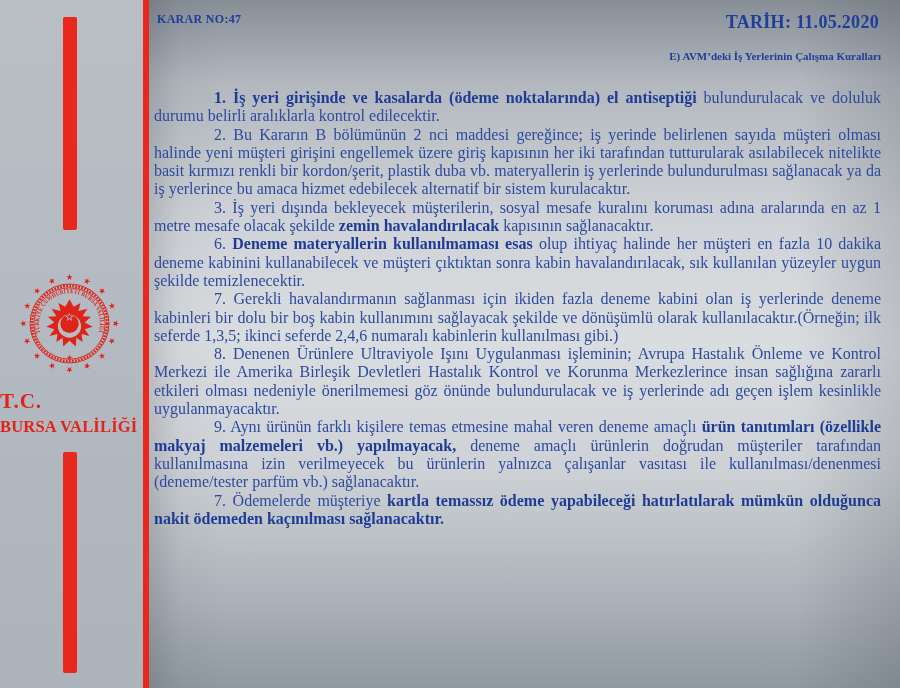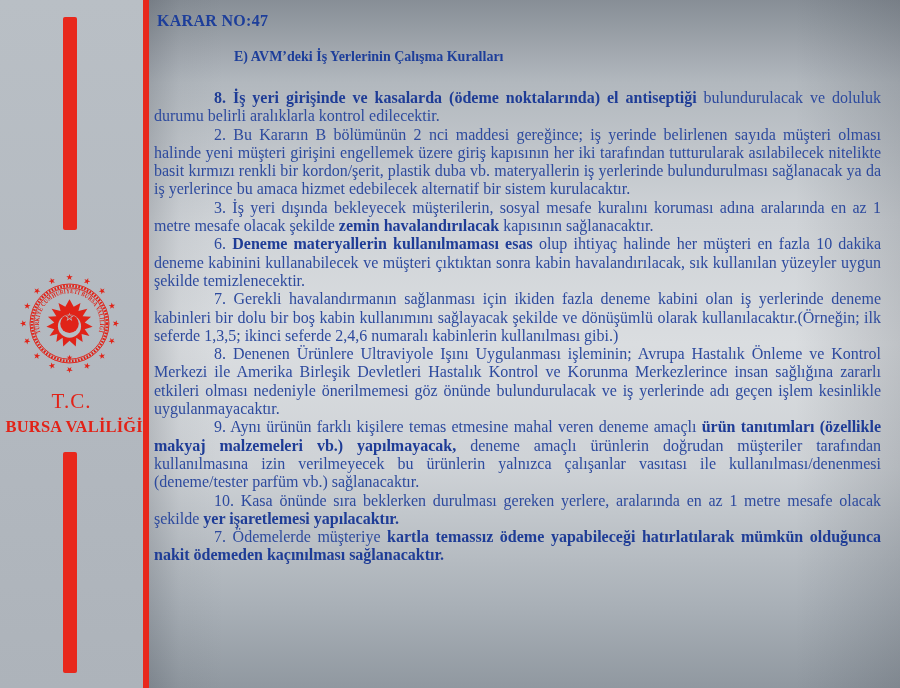--- a/index.html
+++ b/index.html
@@ -17,53 +17,53 @@
     position:absolute;left:63px;width:14px;background:#e8281c;border-radius:2px;
   }
   .red-bar.top{top:17px;height:213px;}
   .red-bar.bottom{top:452px;height:221px;}
   .seal{position:absolute;left:17px;top:271px;width:105px;height:105px;}
   .seal-star{font-size:8px;fill:#e02318;text-anchor:middle;dominant-baseline:central;font-family:"DejaVu Sans",sans-serif;}
   .seal-ring{fill:none;stroke:#e02318;}
   .seal-ring-text{font-size:6.2px;font-weight:bold;fill:#e02318;letter-spacing:.2px;}
   .seal-bottom-star{font-size:7px;fill:#e02318;text-anchor:middle;dominant-baseline:central;font-family:"DejaVu Sans",sans-serif;}
   .org-tc{
-    position:absolute;top:389px;left:0;width:143px;text-align:center;
-    color:#e22318;font-weight:normal;font-size:21px;letter-spacing:1px;
+    position:absolute;top:389px;left:0;width:143px;
+    color:#e22318;font-weight:bold;font-size:21px;letter-spacing:1px;
   }
   .org-name{
-    position:absolute;top:417px;left:0;width:143px;text-align:right;
+    position:absolute;top:417px;left:0;width:132px;text-align:center;
     color:#e22318;font-weight:bold;font-size:16.5px;white-space:nowrap;letter-spacing:.2px;
   }
   
   .divider{
     position:absolute;left:143px;top:0;width:6px;height:688px;background:#e8281c;
     box-shadow:1px 0 1px rgba(90,40,35,.35);
   }
   
   .content{
     position:absolute;left:149px;top:0;width:751px;height:688px;
     background:
       linear-gradient(90deg, rgba(30,36,46,.16) 0%, rgba(30,36,46,.04) 4%, rgba(30,36,46,0) 10%, rgba(30,36,46,0) 86%, rgba(30,36,46,.15) 100%),
       linear-gradient(180deg,#878e96 0%,#b2b8be 12%,#cfd3d7 32%,#dadde0 50%,#ced2d6 68%,#a9b0b7 88%,#9098a0 100%);
   }
   .hdr-no{
     position:absolute;left:8px;top:12px;
-    font-weight:bold;font-size:16px;color:#1d3e9a;letter-spacing:.3px;
+    font-weight:bold;font-size:12px;color:#1d3e9a;letter-spacing:.3px;
   }
   .hdr-date{
     position:absolute;right:21px;top:12px;
     font-weight:bold;font-size:18px;color:#1d3e9a;letter-spacing:.3px;
   }
   .doc{
     position:absolute;left:5px;right:19px;top:47px;
     color:#2d4a9e;font-size:16px;line-height:18.3px;
   }
   .doc-title{
-    margin:0 0 0 80px;font-weight:bold;color:#1d3e9a;font-size:14px;line-height:19px;
+    margin:0 0 0 80px;font-weight:bold;color:#1d3e9a;font-size:11px;line-height:19px;text-align:right;
   }
   .paras{margin-top:23px;}
   p.para{margin:0;text-align:justify;text-indent:60px;}
   .run-b{font-weight:bold;color:#1e3c96;}
 </style>
 </head>
 <body>
 
 <div class="page">
 
@@ -109,30 +109,30 @@
     <div class="org-tc">T.C.</div>
     <div class="org-name">BURSA VALİLİĞİ</div>
 
     <div class="red-bar bottom"></div>
   </div>
 
   <div class="divider"></div>
 
   <div class="content">
     <div class="hdr-no">KARAR NO:47</div>
+    <div class="hdr-date">TARİH: 11.05.2020</div>
 
     <div class="doc">
       <div class="doc-title">E) AVM’deki İş Yerlerinin Çalışma Kuralları</div>
       <div class="paras" id="paragraph-list">
-          <p class="para"><span class="run-b">8. İş yeri girişinde ve kasalarda (ödeme noktalarında) el antiseptiği</span><span> bulundurulacak ve doluluk durumu belirli aralıklarla kontrol edilecektir.</span></p>
+          <p class="para"><span class="run-b">1. İş yeri girişinde ve kasalarda (ödeme noktalarında) el antiseptiği</span><span> bulundurulacak ve doluluk durumu belirli aralıklarla kontrol edilecektir.</span></p>
           <p class="para"><span>2. Bu Kararın B bölümünün 2 nci maddesi gereğince; iş yerinde belirlenen sayıda müşteri olması halinde yeni müşteri girişini engellemek üzere giriş kapısının her iki tarafından tutturularak asılabilecek nitelikte basit kırmızı renkli bir kordon/şerit, plastik duba vb. materyallerin iş yerlerinde bulundurulması sağlanacak ya da iş yerlerince bu amaca hizmet edebilecek alternatif bir sistem kurulacaktır.</span></p>
           <p class="para"><span>3. İş yeri dışında bekleyecek müşterilerin, sosyal mesafe kuralını koruması adına aralarında en az 1 metre mesafe olacak şekilde </span><span class="run-b">zemin havalandırılacak</span><span> kapısının sağlanacaktır.</span></p>
           <p class="para"><span>6. </span><span class="run-b">Deneme materyallerin kullanılmaması esas</span><span> olup ihtiyaç halinde her müşteri en fazla 10 dakika deneme kabinini kullanabilecek ve müşteri çıktıktan sonra kabin havalandırılacak, sık kullanılan yüzeyler uygun şekilde temizlenecektir.</span></p>
           <p class="para"><span>7. Gerekli havalandırmanın sağlanması için ikiden fazla deneme kabini olan iş yerlerinde deneme kabinleri bir dolu bir boş kabin kullanımını sağlayacak şekilde ve dönüşümlü olarak kullanılacaktır.(Örneğin; ilk seferde 1,3,5; ikinci seferde 2,4,6 numaralı kabinlerin kullanılması gibi.)</span></p>
           <p class="para"><span>8. Denenen Ürünlere Ultraviyole Işını Uygulanması işleminin; Avrupa Hastalık Önleme ve Kontrol Merkezi ile Amerika Birleşik Devletleri Hastalık Kontrol ve Korunma Merkezlerince insan sağlığına zararlı etkileri olması nedeniyle önerilmemesi göz önünde bulundurulacak ve iş yerlerinde adı geçen işlem kesinlikle uygulanmayacaktır.</span></p>
           <p class="para"><span>9. Aynı ürünün farklı kişilere temas etmesine mahal veren deneme amaçlı </span><span class="run-b">ürün tanıtımları (özellikle makyaj malzemeleri vb.) yapılmayacak,</span><span> deneme amaçlı ürünlerin doğrudan müşteriler tarafından kullanılmasına izin verilmeyecek bu ürünlerin yalnızca çalışanlar vasıtası ile kullanılması/denenmesi (deneme/tester parfüm vb.) sağlanacaktır.</span></p>
-          <p class="para"><span>10. Kasa önünde sıra beklerken durulması gereken yerlere, aralarında en az 1 metre mesafe olacak şekilde </span><span class="run-b">yer işaretlemesi yapılacaktır.</span></p>
           <p class="para"><span>7. Ödemelerde müşteriye </span><span class="run-b">kartla temassız ödeme yapabileceği hatırlatılarak mümkün olduğunca nakit ödemeden kaçınılması sağlanacaktır.</span></p>
         </div>
     </div>
   </div>
 
 </div>
 
 </body></html>

